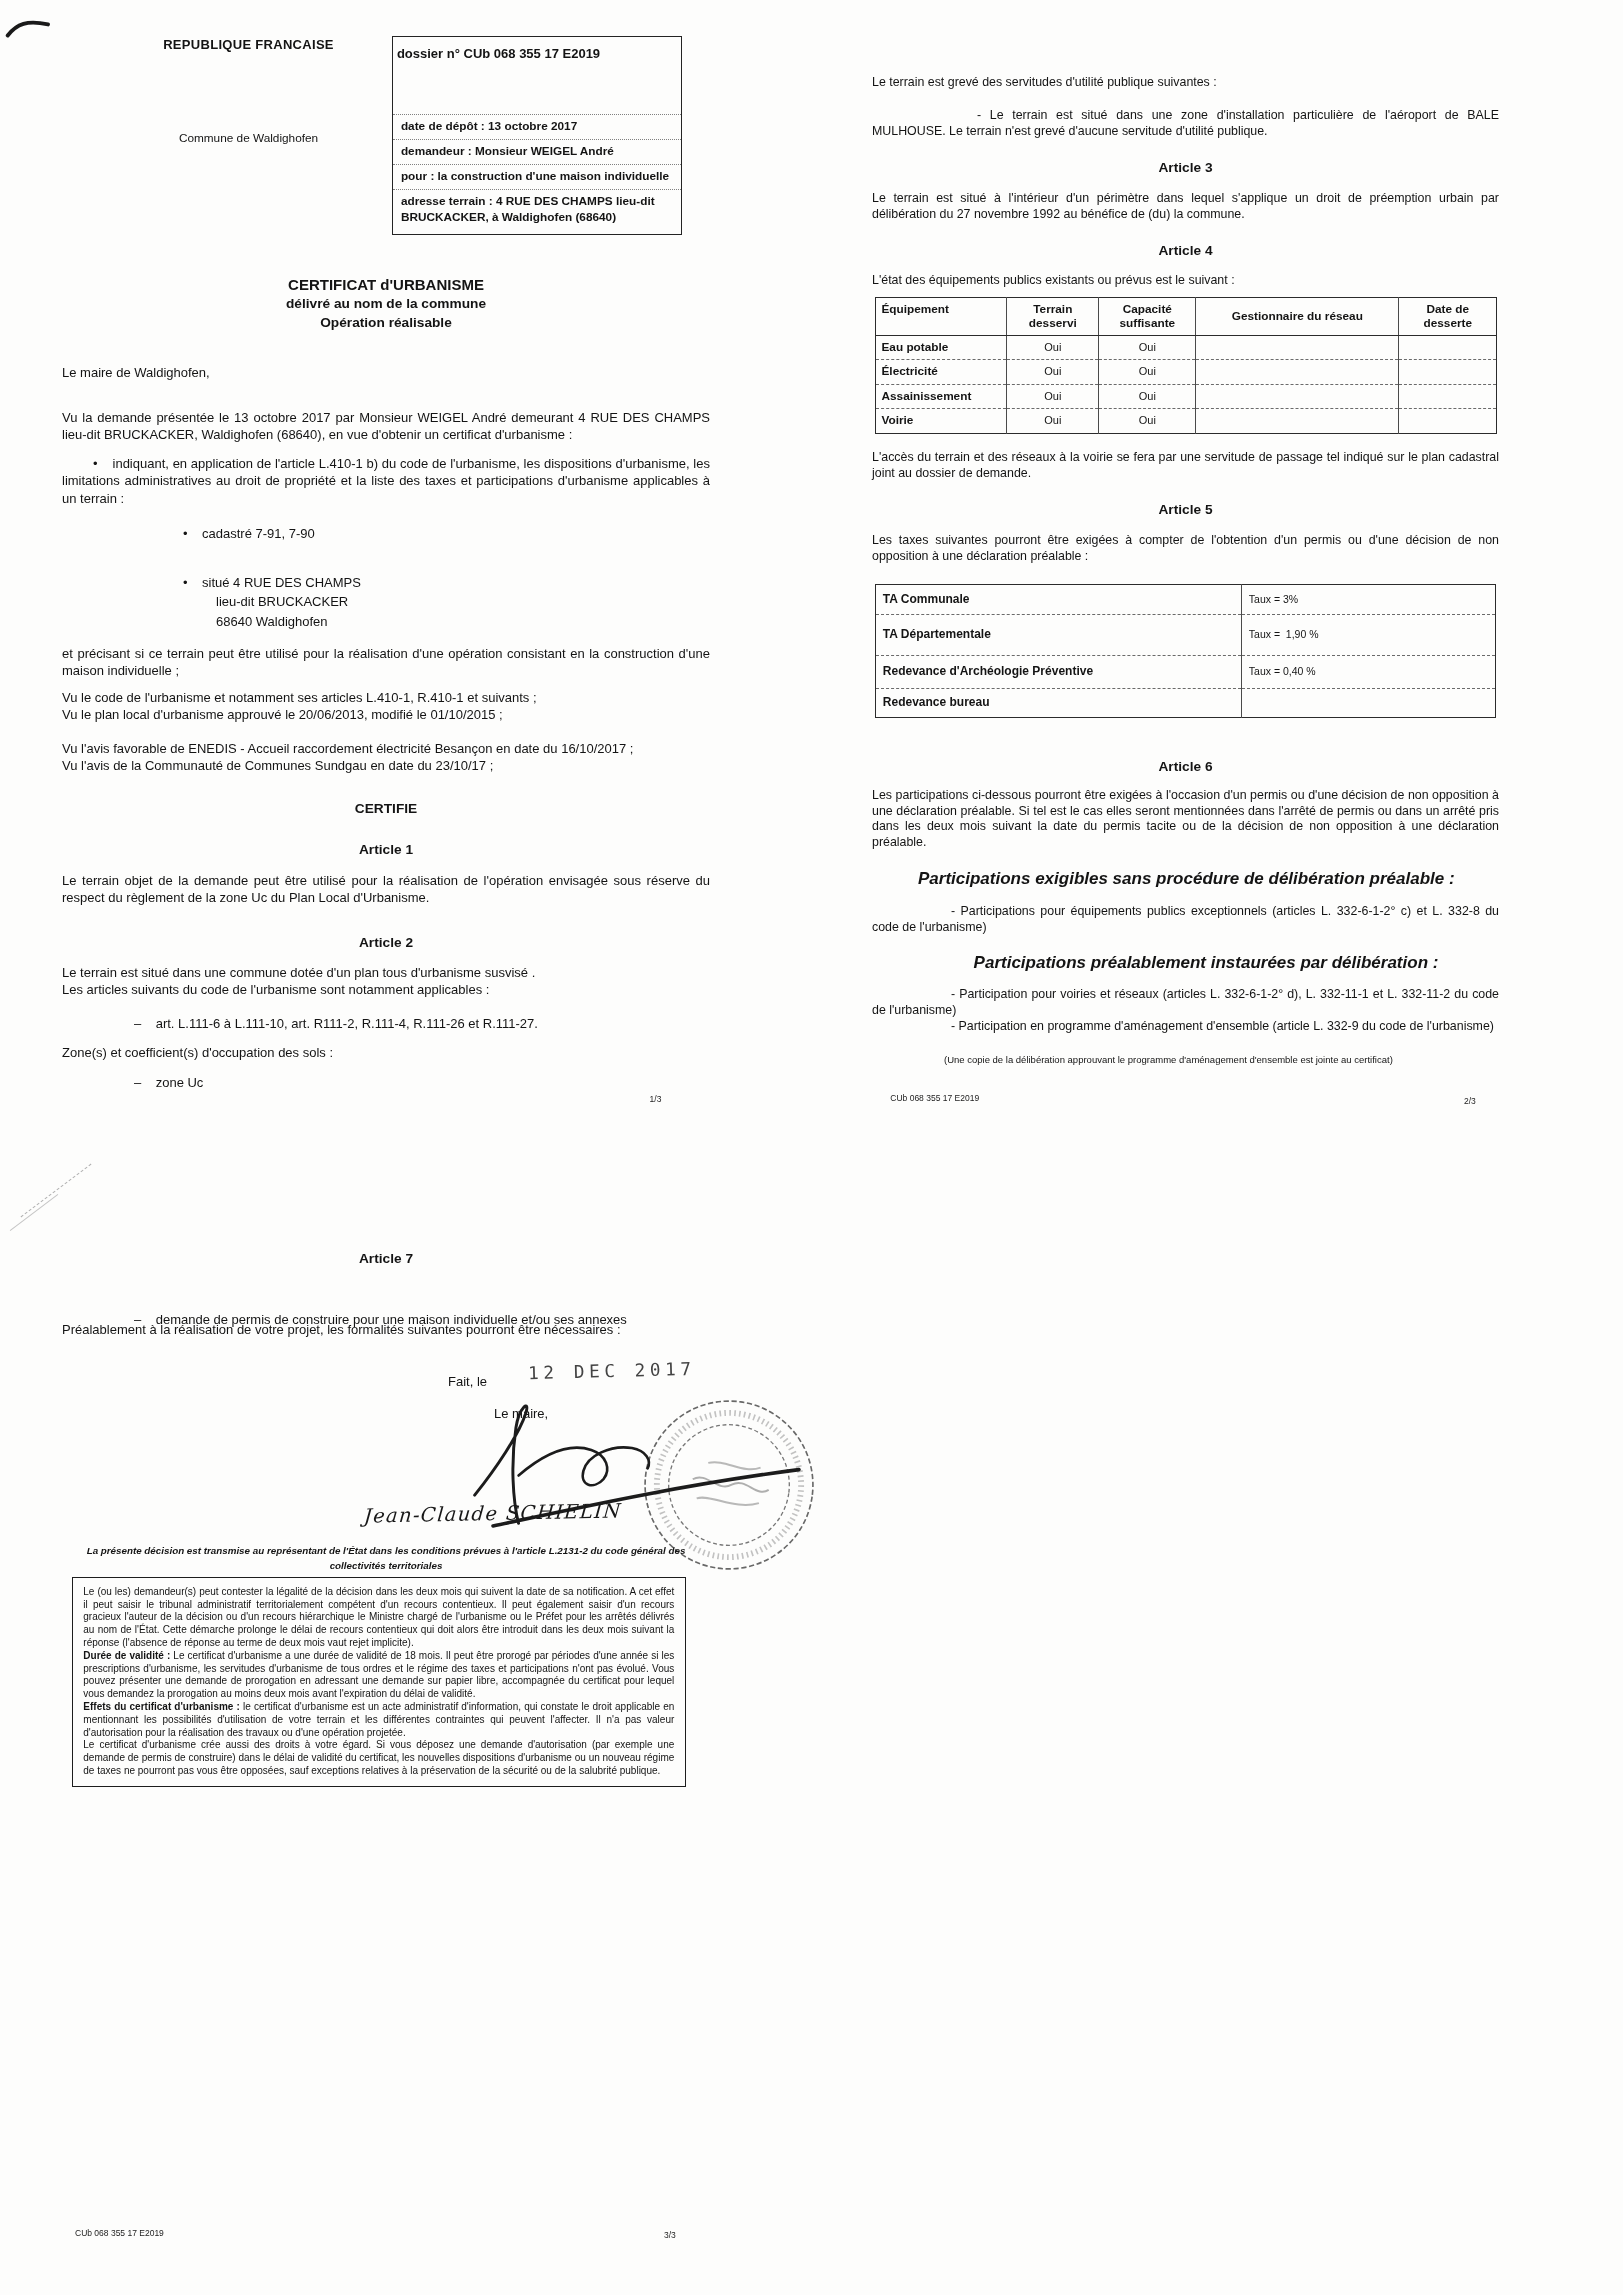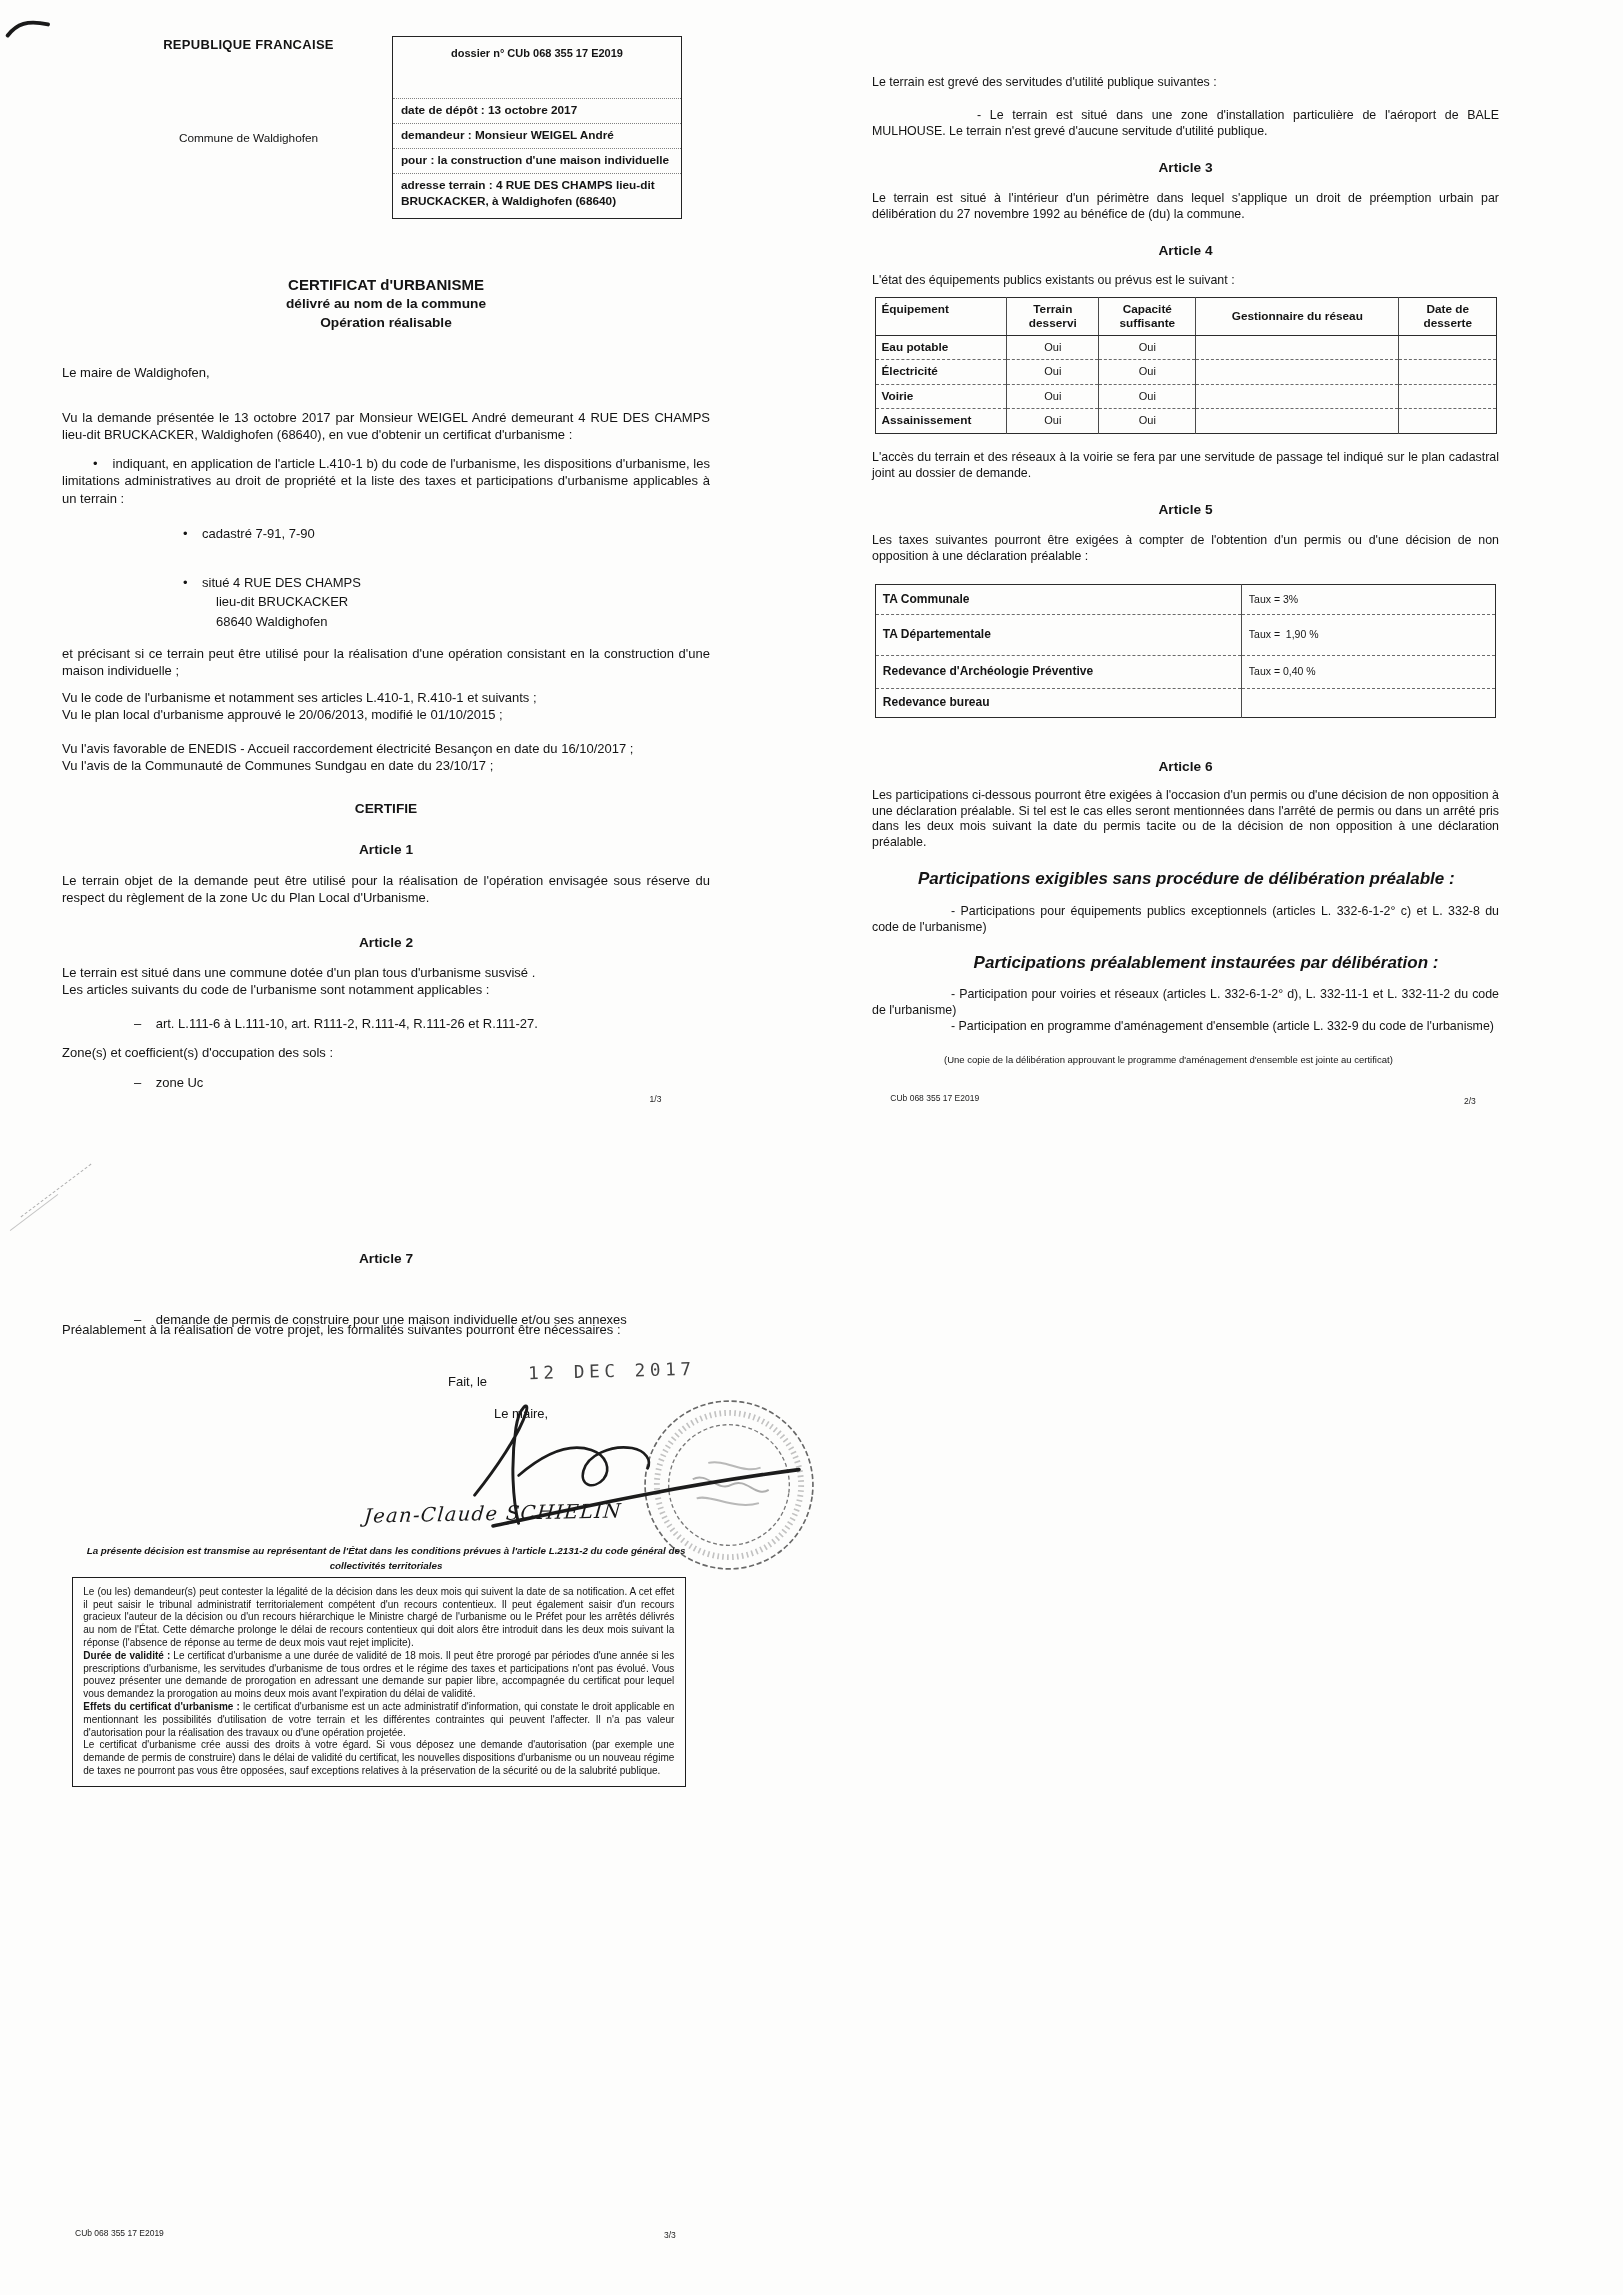--- a/index.html
+++ b/index.html
@@ -13,21 +13,21 @@
   .abs{position:absolute;}
   .b{font-weight:bold;}
   .center{text-align:center;}
   .just{text-align:justify;}
 
   
   #page1{left:62px;top:19.6px;width:648px;height:1112px;font-size:13px;line-height:17.7px;}
   #page1 .republique{left:36px;top:16.4px;width:301px;font-size:13px;letter-spacing:0.3px;}
   #page1 .commune{left:36px;top:110px;width:301px;font-size:11.8px;}
   .dossier-box{left:330px;top:16.4px;width:290px;border:1.3px solid #242424;box-sizing:border-box;padding:0 0 3.9px 0;}
-  .dossier-box .box-title{font-size:11px;font-weight:bold;text-align:center;padding:7.9px 3.9px 5.2px 3.9px;margin-bottom:30px;}
+  .dossier-box .box-title{font-size:13px;font-weight:bold;padding:7.9px 3.9px 5.2px 3.9px;margin-bottom:46px;}
   .dossier-box .box-row{font-size:11.8px;font-weight:bold;line-height:15.7px;padding:3.9px 7.9px 4.6px 7.9px;border-top:0.7px dotted #808080;}
   .doc-title{left:0;top:255px;width:648px;text-align:center;font-weight:bold;}
   .doc-title .t1{font-size:15px;line-height:19.6px;}
   .doc-title .t2{font-size:13.7px;line-height:19px;}
   .article{font-size:13.7px;font-weight:bold;text-align:center;width:100%;}
   .small-footer{font-size:8.5px;color:#222;}
 
   
   #page2{left:872px;top:39px;width:627px;height:1099px;font-size:12.4px;line-height:15.7px;}
   table{border-collapse:collapse;}
@@ -168,28 +168,28 @@
         <td></td>
       </tr>
       <tr>
         <td class="first">Électricité</td>
         <td>Oui</td>
         <td>Oui</td>
         <td></td>
         <td></td>
       </tr>
       <tr>
+        <td class="first">Assainissement</td>
+        <td>Oui</td>
+        <td>Oui</td>
+        <td></td>
+        <td></td>
+      </tr>
+      <tr>
         <td class="first">Voirie</td>
-        <td>Oui</td>
-        <td>Oui</td>
-        <td></td>
-        <td></td>
-      </tr>
-      <tr>
-        <td class="first">Assainissement</td>
         <td>Oui</td>
         <td>Oui</td>
         <td></td>
         <td></td>
       </tr>
     </tbody>
   </table>
 
   <div class="abs just" style="left:0;top:411px;width:627px;">L'accès du terrain et des réseaux à la voirie se fera par une servitude de passage tel indiqué sur le plan cadastral joint au dossier de demande.</div>
 

